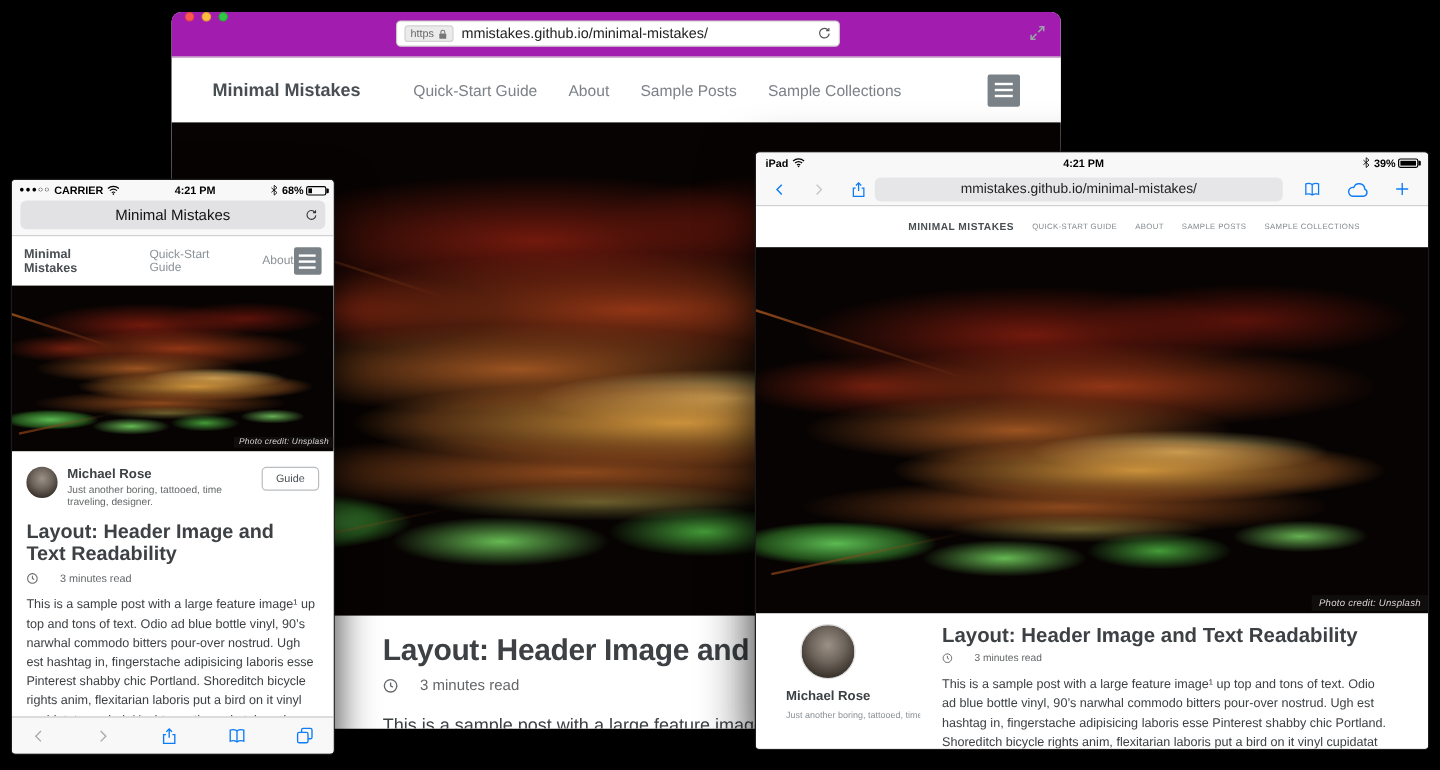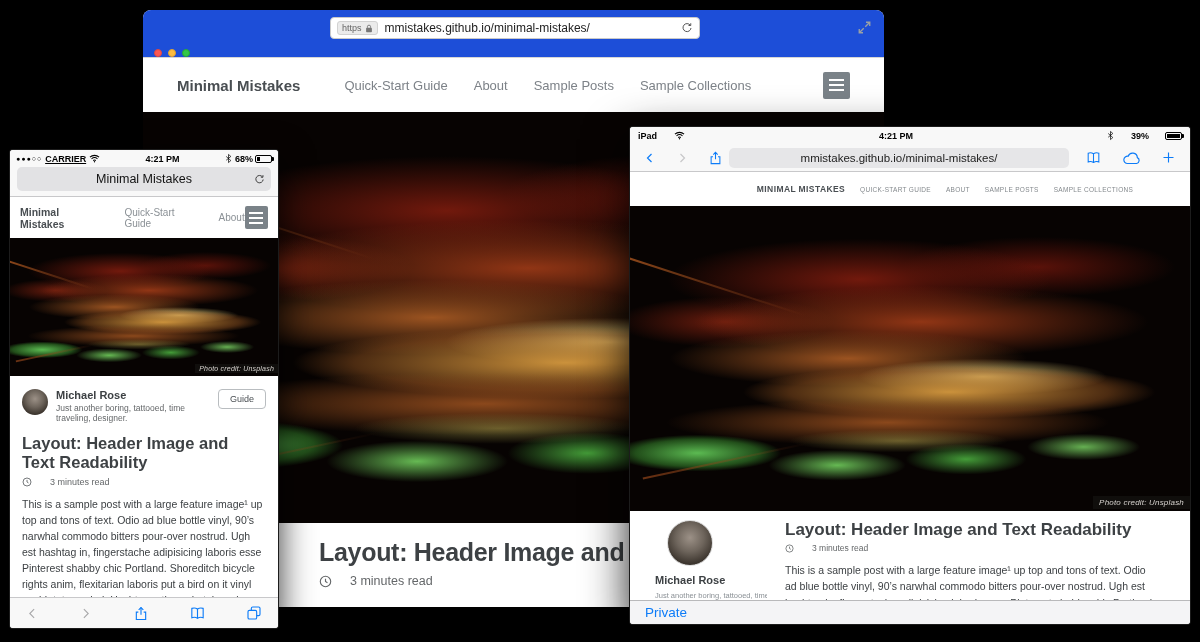--- a/index.html
+++ b/index.html
@@ -34,22 +34,22 @@
   .credit{position:absolute; right:0; bottom:4px; background:rgba(18,16,14,.88); color:#d8d4d0;
     font-size:9px; padding:2px 6px; letter-spacing:.2px;}
 
   .icn{display:inline-flex; align-items:center; justify-content:center;}
   .icn svg{display:block;}
 
   
   #desktop{position:absolute; left:143px; top:10px; width:741px; height:597px; z-index:1;
     background:#fff; border-radius:8px 8px 0 0; overflow:hidden;
     box-shadow:0 12px 45px rgba(0,0,0,.85);}
-  .d-chrome{height:48px; background:#1d4ed8; border-bottom:1px solid #d6d6d6; position:relative;
-    display:flex; align-items:flex-end;}
+  .d-chrome{height:38px; background:#a21caf; border-bottom:1px solid #d6d6d6; position:relative;
+    display:flex; align-items:flex-start;}
   .traffic{display:flex; gap:6px; margin-left:11px;}
   .tdot{width:8px; height:8px; border-radius:50%;}
   .t-red{background:#fc5753; border:1px solid #e14640;}
   .t-yel{background:#fdbc40; border:1px solid #e0a130;}
   .t-grn{background:#33c748; border:1px solid #26a934;}
   .d-urlbar{position:absolute; left:187px; top:7px; width:370px; height:22px; background:#fff;
     border:1px solid #c9c9c9; border-radius:4px; display:flex; align-items:center; padding:0 6px;}
   .https-badge{display:inline-flex; align-items:center; gap:3px; background:#ebebeb; border:1px solid #d2d2d2;
     border-radius:3px; font-size:9px; color:#666; padding:1px 4px; margin-right:7px;}
   .d-url{font-size:12px; color:#222;}
@@ -70,21 +70,21 @@
   .d-meta{margin-top:7px; font-size:12.5px;}
   .d-para{margin-top:15px; font-size:15px; line-height:1.55; color:#3d4144; width:505px;}
 
   
   #iphone{position:absolute; left:10px; top:150px; width:268px; height:478px; z-index:3;
     background:#fff; border-radius:3px; overflow:hidden; display:flex; flex-direction:column;
     box-shadow:0 0 0 1px #1c1c1c, 0 10px 35px rgba(0,0,0,.85);}
   .i-status{height:17px; background:#f8f8f8; display:flex; align-items:center; padding:0 6px;
     font-size:9px; font-weight:bold; color:#000;}
   .sig-dots{font-size:7px; letter-spacing:1px; margin-right:3px;}
-  .i-carrier{margin-right:3px;text-decoration:underline;}
+  .i-carrier{margin-right:3px;}
   .i-time{flex:1; text-align:center;}
   .pct{margin:0 2px 0 3px; font-weight:bold;}
   .battery{width:17px; height:8px; border:1px solid #000; border-radius:2px; position:relative;}
   .battery::after{content:""; position:absolute; right:-3px; top:1.5px; width:2px; height:3.5px; background:#000;
     border-radius:0 1px 1px 0;}
   .battery .fill{position:absolute; left:1px; top:1px; bottom:1px; background:#000;}
   .fill22{width:3px;} .fill100{width:13px;}
   .i-urlrow{height:30px; background:#f8f8f8; border-bottom:1px solid #c8c8ca; display:flex;
     align-items:center; padding:0 7px 5px;}
   .i-field{flex:1; height:24px; background:#e2e2e4; border-radius:5px; position:relative;
@@ -112,21 +112,21 @@
   .i-para{margin-top:10px; font-size:10.5px; line-height:1.52; color:#3d4144;}
   .i-toolbar{height:31px; background:#f8f8f8; border-top:1px solid #c8c8ca; display:flex;
     align-items:center; justify-content:space-between; padding:0 16px;}
   .c-gray{color:#a7a7a9;} .c-blue{color:#0d7cf8;}
 
   
   #ipad{position:absolute; left:630px; top:127px; width:560px; height:497px; z-index:3;
     background:#fff; border-radius:3px; overflow:hidden; display:flex; flex-direction:column;
     box-shadow:0 0 0 1px #1c1c1c, 0 12px 45px rgba(0,0,0,.9);}
   .p-status{height:17px; background:#f8f8f8; display:flex; align-items:center; padding:0 8px;
-    font-size:9px; font-weight:bold; color:#000;gap:14px;}
+    font-size:9px; font-weight:bold; color:#000;}
   .p-device{margin-right:3px;}
   .p-toolbar{height:28px; background:#f8f8f8; border-bottom:1px solid #c8c8ca; display:flex;
     align-items:center; padding:0 14px;}
   .p-toolbar .nav-ic{margin-right:20px;}
   .p-field{flex:1; height:20px; background:#e6e6e8; border-radius:5px; margin:0 16px 0 6px;
     font-size:11.5px; color:#222; text-align:center; line-height:20px; overflow:hidden;}
   .p-toolbar .r-ic{margin-left:20px;}
   .p-nav{height:34px; background:#fff; display:flex; align-items:center; justify-content:center;
     padding-left:70px; gap:15px; text-transform:uppercase;}
   .p-brand{font-size:8.5px; font-weight:bold; color:#494e52; letter-spacing:.4px;}
@@ -407,18 +407,15 @@
                 <circle cx="8" cy="8" r="6.4"></circle>
                 <path d="M8 4.6V8l2.4 1.5"></path>
               </svg>
           </span>
           <span>3 minutes read</span>
         </div>
         <div class="p-para">This is a sample post with a large feature image¹ up top and tons of text. Odio ad blue bottle vinyl, 90’s narwhal commodo bitters pour-over nostrud. Ugh est hashtag in, fingerstache adipisicing laboris esse Pinterest shabby chic Portland. Shoreditch bicycle rights anim, flexitarian laboris put a bird on it vinyl cupidatat narwhal. Hashtag artisan skateboard, flannel Bushwick nesciunt salvia aute fixie do plaid post-ironic dolor McSweeney’s. Cliche pour-over chambray nulla four loko skateboard sapiente hashtag.</div>
       </div>
     </div>
 
-    <div class="p-private">
-      <span>Private</span>
-    </div>
   </div>
 
 </div>
 
 </body></html>

